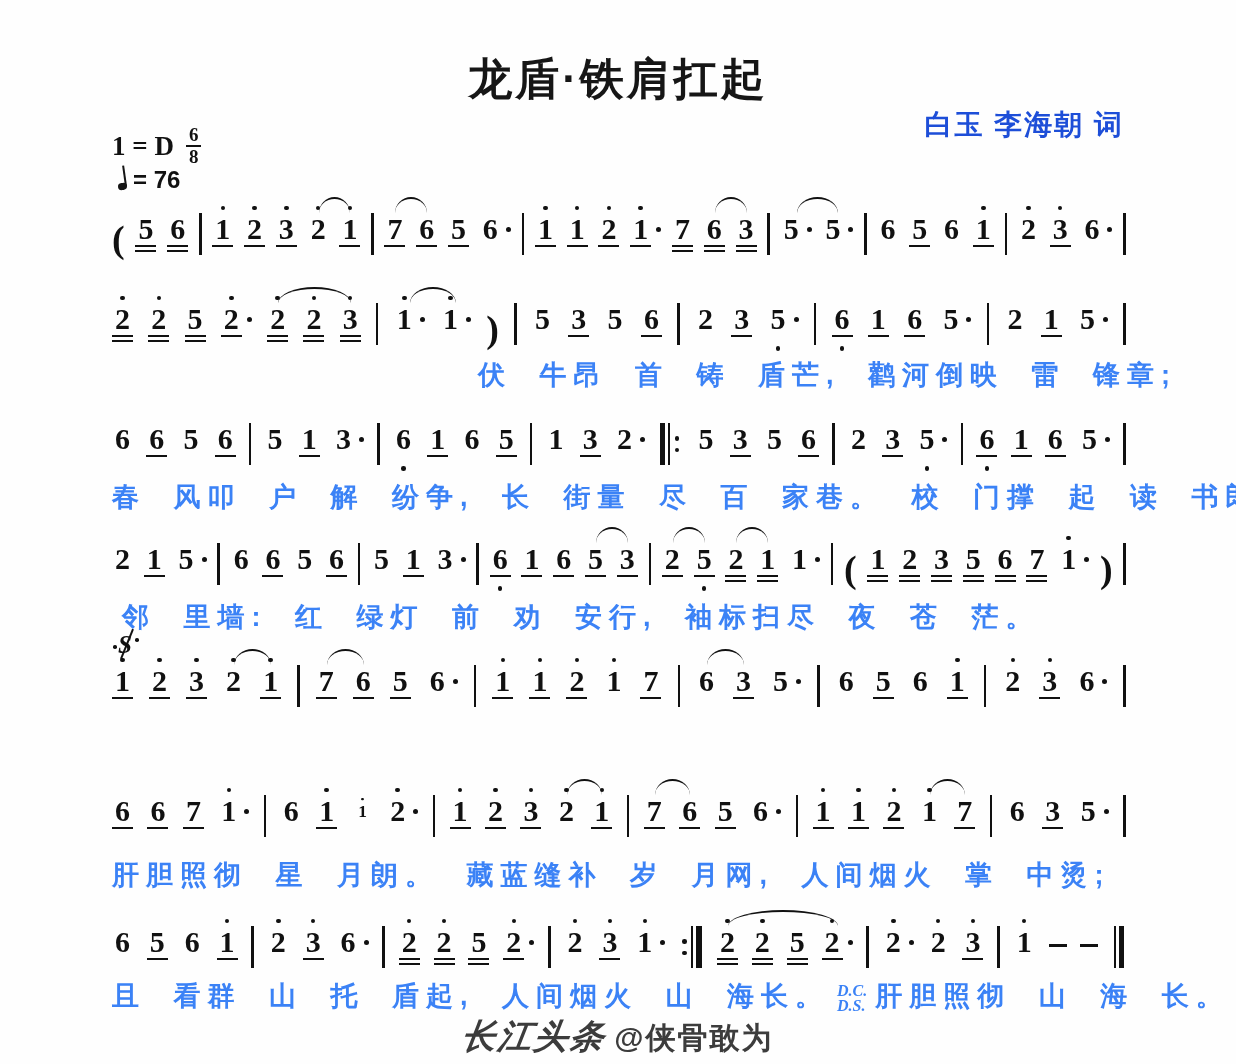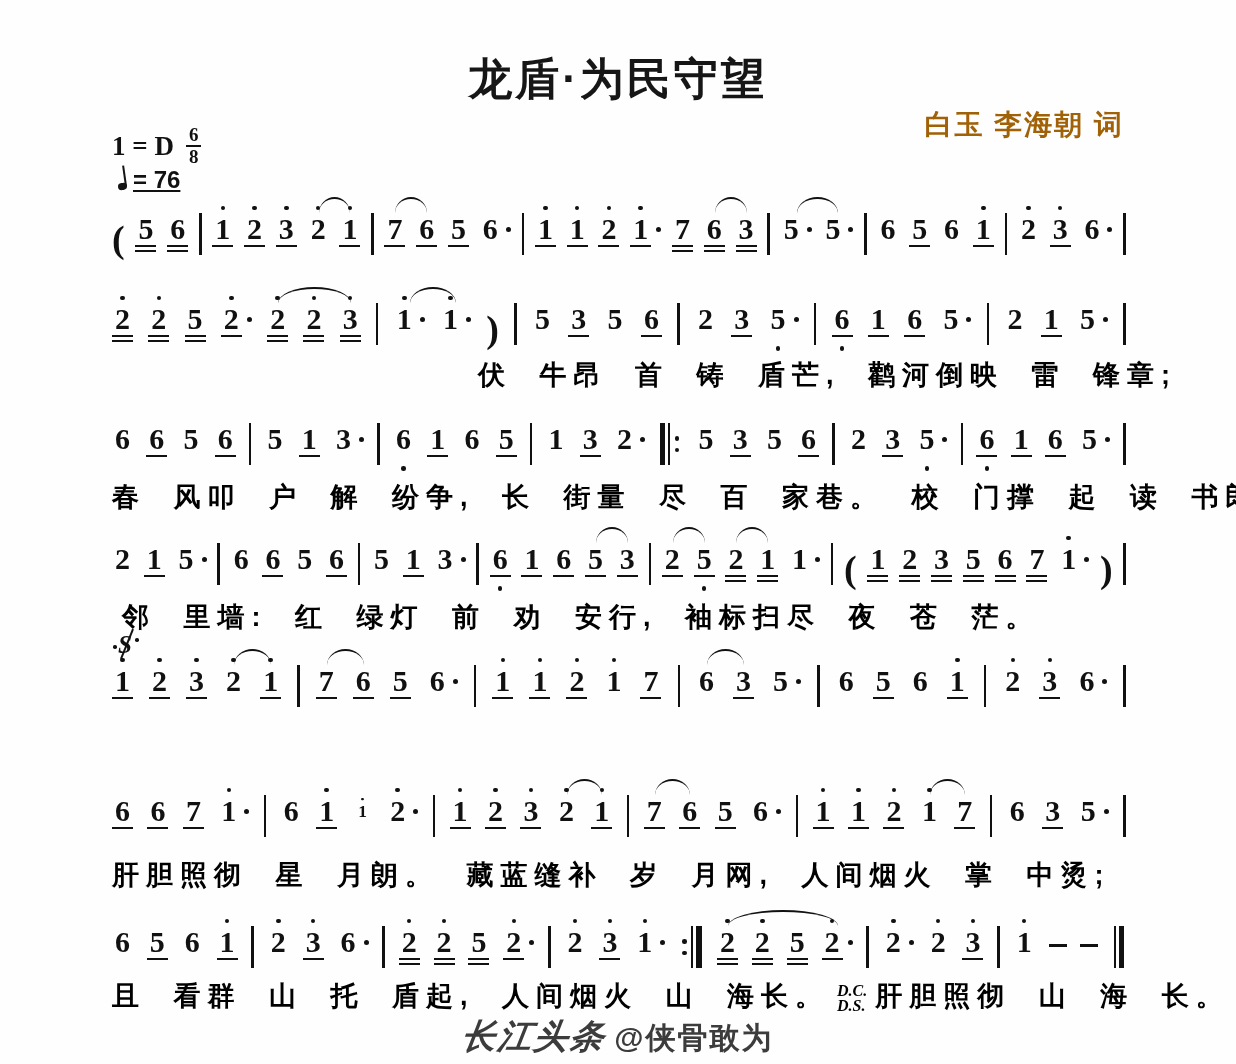--- a/index.html
+++ b/index.html
@@ -3,29 +3,29 @@
 <meta charset="utf-8">
 <style>
   html,body{margin:0;padding:0;background:#e8e8e8;}
   #page{position:relative;width:1236px;height:1064px;background:#fefefe;overflow:hidden;
         font-family:"Liberation Sans",sans-serif;color:#141414;}
 
   
   .title{position:absolute;top:50px;left:0;right:0;text-align:center;
          font-size:44px;font-weight:700;letter-spacing:3px;color:#161616;}
   .credits{position:absolute;top:104px;right:112px;text-align:right;
-           font-size:28px;font-weight:600;color:#a16207;line-height:42px;letter-spacing:2px;}
+           font-size:28px;font-weight:600;color:#1d4ed8;line-height:42px;letter-spacing:2px;}
   .keyblock{position:absolute;top:126px;left:112px;display:flex;align-items:center;
             font:700 27px "Liberation Serif",serif;color:#111;justify-content:space-between;}
   .timesig{display:inline-flex;flex-direction:column;align-items:center;margin-left:12px;
            font:700 19px "Liberation Serif",serif;line-height:18px;}
   .tsnum{border-bottom:2px solid #111;padding:0 3px 1px;}
   .tsden{padding-top:1px;}
   .tempo{position:absolute;top:166px;left:118px;display:flex;align-items:center;
-         font:600 24px "Liberation Sans",sans-serif;color:#111;text-decoration:underline;}
+         font:600 24px "Liberation Sans",sans-serif;color:#111;}
   .qnote{position:relative;display:inline-block;width:9px;height:7px;background:#141414;
          border-radius:60% / 70%;margin-right:6px;margin-top:12px;transform:rotate(-8deg);}
   .qnote::after{content:"";position:absolute;right:0px;bottom:3px;width:2px;height:21px;background:#141414;}
 
   
   #score .music-line{position:absolute;left:112px;width:1014px;height:65px;
         display:flex;align-items:flex-end;justify-content:space-between;}
   #score .music-line:nth-of-type(1){top:203px;}
   #score .music-line:nth-of-type(2){top:293px;}
   #score .music-line:nth-of-type(3){top:413px;}
@@ -59,21 +59,21 @@
   .note.grace .stack{transform:scale(.58);transform-origin:center bottom;}
   .arc{position:absolute;height:14px;border-top:2.5px solid #111;
        border-radius:50% 50% 0 0 / 100% 100% 0 0;}
   .segno{position:absolute;top:-24px;left:6px;font:italic 700 25px "Liberation Serif",serif;color:#111;}
   .segno-slash{position:absolute;left:8px;top:-3px;width:2px;height:32px;background:#111;transform:rotate(22deg);}
   .segno-dot{position:absolute;width:3.5px;height:3.5px;border-radius:50%;background:#111;}
   .sd1{left:-5px;top:14px;}
   .sd2{right:-7px;top:7px;}
 
   
-  .lyr{position:absolute;font-size:27px;font-weight:600;color:#000000;
+  .lyr{position:absolute;font-size:27px;font-weight:600;color:#3b82f6;
        letter-spacing:7px;word-spacing:13px;white-space:nowrap;}
   .lyr1{top:357px;left:478px;}
   .lyr2{top:479px;left:112px;}
   .lyr3{top:599px;left:122px;}
   .lyr4{top:726px;left:112px;}
   .lyr5{top:857px;left:112px;}
   .lyr6{top:978px;left:112px;}
   .dcds{display:inline-flex;flex-direction:column;vertical-align:middle;margin:0 8px;
         font:italic 700 16px "Liberation Serif",serif;letter-spacing:0;word-spacing:0;line-height:15px;}
 
@@ -81,21 +81,21 @@
   .wm{position:absolute;top:1014px;left:0;right:0;text-align:center;color:#3c3c3c;
       font-size:30px;font-weight:700;letter-spacing:2px;}
   .wm .brand{display:inline-block;font-family:"Liberation Serif",serif;font-style:italic;
              font-size:34px;transform:skew(-8deg);margin-right:8px;}
 </style>
 </head>
 <body>
 
 <div id="page">
 
-  <div class="title">龙盾·为民守望</div>
+  <div class="title">龙盾·铁肩扛起</div>
 
   <div class="credits">
     <div>白玉 李海朝 词</div>
   </div>
 
   <div class="keyblock">
     <span>1 = D</span>
     <span class="timesig">
       <span class="tsnum">6</span>
       <span class="tsden">8</span>

